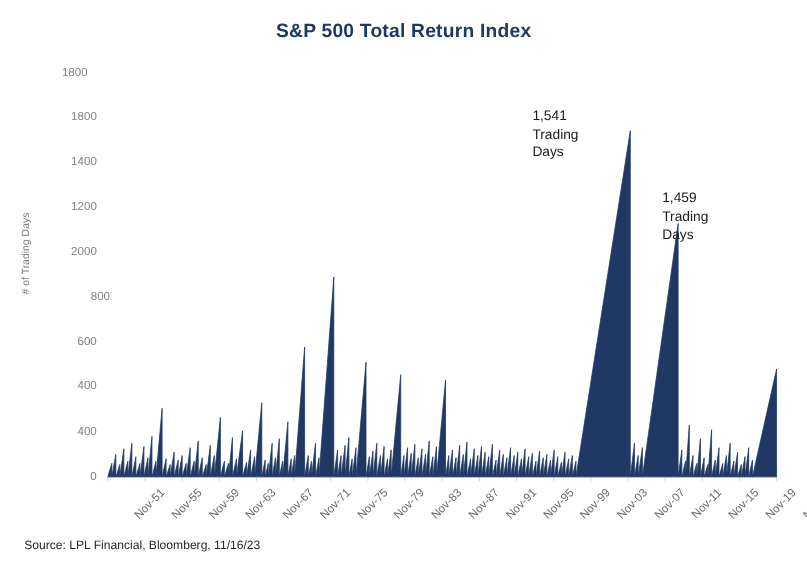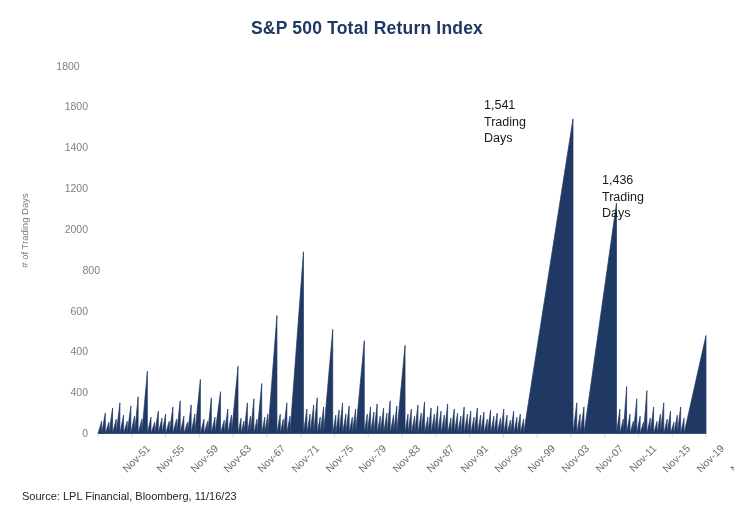--- a/index.html
+++ b/index.html
@@ -162,21 +162,21 @@
     </g>
     <path id="series-path" fill="#1F3864" stroke="#1F3864" stroke-width="0.7" stroke-linejoin="miter" d="M 98.00 433.50 L 98.91 430.44 L 99.83 427.38 L 100.74 424.31 L 101.65 421.25 L 101.65 433.50 L 102.56 428.40 L 103.48 423.29 L 104.39 418.19 L 105.30 413.08 L 105.30 433.50 L 106.21 430.69 L 107.13 427.89 L 108.04 425.08 L 108.95 422.27 L 108.95 433.50 L 109.86 427.12 L 110.78 420.74 L 111.69 414.36 L 112.60 407.98 L 112.60 433.50 L 113.51 429.93 L 114.43 426.35 L 115.34 422.78 L 116.25 419.21 L 116.25 433.50 L 117.16 425.84 L 118.08 418.19 L 118.99 410.53 L 119.90 402.88 L 119.90 433.50 L 120.81 428.91 L 121.73 424.31 L 122.64 419.72 L 123.55 415.13 L 123.55 433.50 L 124.46 430.44 L 125.38 427.38 L 126.29 424.31 L 127.20 421.25 L 127.20 433.50 L 128.11 426.61 L 129.03 419.72 L 129.94 412.83 L 130.85 405.94 L 130.85 433.50 L 131.76 429.16 L 132.68 424.82 L 133.59 420.48 L 134.50 416.15 L 134.50 433.50 L 135.41 424.31 L 136.33 415.13 L 137.24 405.94 L 138.15 396.75 L 138.15 433.50 L 139.07 429.93 L 139.98 426.35 L 140.89 422.78 L 141.80 419.21 L 141.80 433.50 L 142.73 423.12 L 143.66 412.74 L 144.58 402.36 L 145.51 391.99 L 146.44 381.61 L 147.37 371.23 L 147.37 433.50 L 148.28 429.42 L 149.19 425.33 L 150.10 421.25 L 151.02 417.17 L 151.02 433.50 L 151.93 430.69 L 152.84 427.89 L 153.75 425.08 L 154.67 422.27 L 154.67 433.50 L 155.58 427.89 L 156.49 422.27 L 157.40 416.66 L 158.32 411.04 L 158.32 433.50 L 159.23 429.67 L 160.14 425.84 L 161.05 422.02 L 161.97 418.19 L 161.97 433.50 L 162.88 428.65 L 163.79 423.80 L 164.70 418.95 L 165.62 414.10 L 165.62 433.50 L 166.53 430.44 L 167.44 427.38 L 168.35 424.31 L 169.27 421.25 L 169.27 433.50 L 170.18 426.86 L 171.09 420.23 L 172.00 413.59 L 172.92 406.96 L 172.92 433.50 L 173.83 429.93 L 174.74 426.35 L 175.65 422.78 L 176.57 419.21 L 176.57 433.50 L 177.48 425.33 L 178.39 417.17 L 179.30 409.00 L 180.22 400.83 L 180.22 433.50 L 181.13 429.16 L 182.04 424.82 L 182.95 420.48 L 183.87 416.15 L 183.87 433.50 L 184.78 430.69 L 185.69 427.89 L 186.61 425.08 L 187.52 422.27 L 187.52 433.50 L 188.43 426.35 L 189.34 419.21 L 190.26 412.06 L 191.17 404.92 L 191.17 433.50 L 192.08 428.65 L 192.99 423.80 L 193.91 418.95 L 194.82 414.10 L 194.82 433.50 L 195.75 424.48 L 196.67 415.47 L 197.60 406.45 L 198.53 397.43 L 199.45 388.41 L 200.38 379.40 L 200.38 433.50 L 201.29 429.93 L 202.21 426.35 L 203.12 422.78 L 204.03 419.21 L 204.03 433.50 L 204.94 430.44 L 205.86 427.38 L 206.77 424.31 L 207.68 421.25 L 207.68 433.50 L 208.59 424.57 L 209.51 415.64 L 210.42 406.70 L 211.33 397.77 L 211.33 433.50 L 212.24 429.42 L 213.16 425.33 L 214.07 421.25 L 214.98 417.17 L 214.98 433.50 L 215.91 426.52 L 216.84 419.55 L 217.76 412.57 L 218.69 405.60 L 219.62 398.62 L 220.54 391.65 L 220.54 433.50 L 221.46 430.18 L 222.37 426.86 L 223.28 423.55 L 224.19 420.23 L 224.19 433.50 L 225.11 427.38 L 226.02 421.25 L 226.93 415.13 L 227.84 409.00 L 227.84 433.50 L 228.76 428.91 L 229.67 424.31 L 230.58 419.72 L 231.49 415.13 L 231.49 433.50 L 232.43 423.88 L 233.36 414.25 L 234.29 404.63 L 235.22 395.00 L 236.15 385.38 L 237.08 375.75 L 238.01 366.13 L 238.01 433.50 L 239.03 428.40 L 240.04 423.29 L 241.05 418.19 L 241.05 433.50 L 242.01 429.42 L 242.97 425.33 L 243.92 421.25 L 243.92 433.50 L 244.79 425.84 L 245.66 418.19 L 246.53 410.53 L 247.40 402.88 L 247.40 433.50 L 248.41 427.72 L 249.43 421.93 L 250.44 416.15 L 250.44 433.50 L 251.31 424.82 L 252.18 416.15 L 253.05 407.47 L 253.92 398.79 L 253.92 433.50 L 254.93 428.74 L 255.95 423.97 L 256.96 419.21 L 256.96 433.50 L 257.92 423.50 L 258.87 413.49 L 259.83 403.49 L 260.78 393.48 L 261.74 383.48 L 261.74 433.50 L 262.75 428.06 L 263.77 422.61 L 264.78 417.17 L 264.78 433.50 L 265.79 427.03 L 266.81 420.57 L 267.82 414.10 L 267.82 433.50 L 268.74 421.70 L 269.65 409.90 L 270.56 398.10 L 271.47 386.30 L 272.39 374.50 L 273.30 362.69 L 274.21 350.89 L 275.12 339.09 L 276.04 327.29 L 276.95 315.49 L 276.95 433.50 L 277.77 428.65 L 278.60 423.80 L 279.43 418.95 L 280.25 414.10 L 280.25 433.50 L 281.24 428.74 L 282.22 423.97 L 283.21 419.21 L 283.21 433.50 L 284.12 425.84 L 285.03 418.19 L 285.94 410.53 L 286.86 402.88 L 286.86 433.50 L 287.90 427.72 L 288.94 421.93 L 289.98 416.15 L 289.98 433.50 L 290.95 420.52 L 291.91 407.54 L 292.87 394.56 L 293.83 381.58 L 294.80 368.60 L 295.76 355.63 L 296.72 342.65 L 297.68 329.67 L 298.64 316.69 L 299.61 303.71 L 300.57 290.73 L 301.53 277.75 L 302.49 264.77 L 303.46 251.79 L 303.46 433.50 L 304.33 427.38 L 305.19 421.25 L 306.06 415.13 L 306.93 409.00 L 306.93 433.50 L 307.98 427.03 L 309.02 420.57 L 310.06 414.10 L 310.06 433.50 L 310.97 426.35 L 311.89 419.21 L 312.80 412.06 L 313.71 404.92 L 313.71 433.50 L 314.58 424.57 L 315.45 415.64 L 316.32 406.70 L 317.19 397.77 L 317.19 433.50 L 318.17 428.06 L 319.16 422.61 L 320.14 417.17 L 320.14 433.50 L 321.01 426.86 L 321.88 420.23 L 322.75 413.59 L 323.62 406.96 L 323.62 433.50 L 324.53 423.09 L 325.44 412.68 L 326.36 402.26 L 327.27 391.85 L 328.18 381.44 L 329.09 371.02 L 330.01 360.61 L 330.92 350.20 L 331.83 339.79 L 332.74 329.38 L 332.74 433.50 L 333.76 427.38 L 334.77 421.25 L 335.79 415.13 L 335.79 433.50 L 336.61 427.63 L 337.44 421.76 L 338.26 415.89 L 339.09 410.02 L 339.09 433.50 L 339.96 425.84 L 340.83 418.19 L 341.70 410.53 L 342.57 402.88 L 342.57 433.50 L 343.39 428.65 L 344.22 423.80 L 345.04 418.95 L 345.87 414.10 L 345.87 433.50 L 346.69 426.61 L 347.52 419.72 L 348.35 412.83 L 349.17 405.94 L 349.17 433.50 L 350.21 428.06 L 351.26 422.61 L 352.30 417.17 L 352.30 433.50 L 353.13 427.38 L 353.95 421.25 L 354.78 415.13 L 355.60 409.00 L 355.60 433.50 L 356.57 423.18 L 357.53 412.86 L 358.50 402.53 L 359.46 392.21 L 360.43 381.89 L 361.40 371.57 L 362.36 361.25 L 363.33 350.93 L 364.29 340.60 L 364.29 433.50 L 365.28 427.03 L 366.26 420.57 L 367.25 414.10 L 367.25 433.50 L 368.07 426.86 L 368.90 420.23 L 369.73 413.59 L 370.55 406.96 L 370.55 433.50 L 371.38 428.14 L 372.20 422.78 L 373.03 417.42 L 373.85 412.06 L 373.85 433.50 L 374.68 426.10 L 375.50 418.70 L 376.33 411.30 L 377.16 403.90 L 377.16 433.50 L 378.20 427.72 L 379.24 421.93 L 380.28 416.15 L 380.28 433.50 L 381.11 427.12 L 381.94 420.74 L 382.76 414.36 L 383.59 407.98 L 383.59 433.50 L 384.41 428.40 L 385.24 423.29 L 386.06 418.19 L 386.89 413.08 L 386.89 433.50 L 387.72 425.33 L 388.54 417.17 L 389.37 409.00 L 390.19 400.83 L 390.19 433.50 L 391.02 428.91 L 391.84 424.31 L 392.67 419.72 L 393.50 415.13 L 393.50 433.50 L 394.32 426.61 L 395.15 419.72 L 395.97 412.83 L 396.80 405.94 L 396.80 433.50 L 397.72 423.70 L 398.63 413.90 L 399.55 404.10 L 400.47 394.30 L 401.38 384.50 L 402.30 374.70 L 403.22 364.90 L 404.14 355.10 L 405.05 345.30 L 405.05 433.50 L 406.04 427.03 L 407.02 420.57 L 408.01 414.10 L 408.01 433.50 L 408.83 427.38 L 409.66 421.25 L 410.49 415.13 L 411.31 409.00 L 411.31 433.50 L 412.14 429.16 L 412.96 424.82 L 413.79 420.48 L 414.61 416.15 L 414.61 433.50 L 415.44 426.35 L 416.27 419.21 L 417.09 412.06 L 417.92 404.92 L 417.92 433.50 L 418.74 428.40 L 419.57 423.29 L 420.39 418.19 L 421.22 413.08 L 421.22 433.50 L 422.05 425.59 L 422.87 417.68 L 423.70 409.77 L 424.52 401.85 L 424.52 433.50 L 425.35 429.42 L 426.17 425.33 L 427.00 421.25 L 427.82 417.17 L 427.82 433.50 L 428.65 427.12 L 429.48 420.74 L 430.30 414.36 L 431.13 407.98 L 431.13 433.50 L 431.95 428.65 L 432.78 423.80 L 433.60 418.95 L 434.43 414.10 L 434.43 433.50 L 435.26 426.61 L 436.08 419.72 L 436.91 412.83 L 437.73 405.94 L 437.73 433.50 L 438.56 427.89 L 439.38 422.27 L 440.21 416.66 L 441.04 411.04 L 441.04 433.50 L 441.86 428.91 L 442.69 424.31 L 443.51 419.72 L 444.34 415.13 L 444.34 433.50 L 445.16 426.10 L 445.99 418.70 L 446.81 411.30 L 447.64 403.90 L 447.64 433.50 L 448.47 429.67 L 449.29 425.84 L 450.12 422.02 L 450.94 418.19 L 450.94 433.50 L 451.77 427.38 L 452.59 421.25 L 453.42 415.13 L 454.25 409.00 L 454.25 433.50 L 455.07 428.40 L 455.90 423.29 L 456.72 418.19 L 457.55 413.08 L 457.55 433.50 L 458.37 429.16 L 459.20 424.82 L 460.03 420.48 L 460.85 416.15 L 460.85 433.50 L 461.68 426.86 L 462.50 420.23 L 463.33 413.59 L 464.15 406.96 L 464.15 433.50 L 464.98 428.65 L 465.80 423.80 L 466.63 418.95 L 467.46 414.10 L 467.46 433.50 L 468.28 427.89 L 469.11 422.27 L 469.93 416.66 L 470.76 411.04 L 470.76 433.50 L 471.58 429.42 L 472.41 425.33 L 473.24 421.25 L 474.06 417.17 L 474.06 433.50 L 474.89 427.12 L 475.71 420.74 L 476.54 414.36 L 477.36 407.98 L 477.36 433.50 L 478.19 428.91 L 479.01 424.31 L 479.84 419.72 L 480.67 415.13 L 480.67 433.50 L 481.49 428.14 L 482.32 422.78 L 483.14 417.42 L 483.97 412.06 L 483.97 433.50 L 484.79 429.93 L 485.62 426.35 L 486.45 422.78 L 487.27 419.21 L 487.27 433.50 L 488.10 427.63 L 488.92 421.76 L 489.75 415.89 L 490.57 410.02 L 490.57 433.50 L 491.40 429.16 L 492.23 424.82 L 493.05 420.48 L 493.88 416.15 L 493.88 433.50 L 494.70 428.40 L 495.53 423.29 L 496.35 418.19 L 497.18 413.08 L 497.18 433.50 L 498.00 429.67 L 498.83 425.84 L 499.66 422.02 L 500.48 418.19 L 500.48 433.50 L 501.31 427.38 L 502.13 421.25 L 502.96 415.13 L 503.78 409.00 L 503.78 433.50 L 504.61 428.91 L 505.44 424.31 L 506.26 419.72 L 507.09 415.13 L 507.09 433.50 L 507.91 430.18 L 508.74 426.86 L 509.56 423.55 L 510.39 420.23 L 510.39 433.50 L 511.22 427.89 L 512.04 422.27 L 512.87 416.66 L 513.69 411.04 L 513.69 433.50 L 514.52 429.42 L 515.34 425.33 L 516.17 421.25 L 516.99 417.17 L 516.99 433.50 L 517.82 428.65 L 518.65 423.80 L 519.47 418.95 L 520.30 414.10 L 520.30 433.50 L 521.12 429.93 L 521.95 426.35 L 522.77 422.78 L 523.60 419.21 L 523.60 433.50 L 524.53 427.56 L 525.46 421.63 L 526.40 415.69 L 527.33 409.76 L 528.26 403.82 L 529.19 397.88 L 530.12 391.95 L 531.06 386.01 L 531.99 380.07 L 532.92 374.14 L 533.85 368.20 L 534.78 362.27 L 535.72 356.33 L 536.65 350.39 L 537.58 344.46 L 538.51 338.52 L 539.45 332.58 L 540.38 326.65 L 541.31 320.71 L 542.24 314.78 L 543.17 308.84 L 544.11 302.90 L 545.04 296.97 L 545.97 291.03 L 546.90 285.09 L 547.83 279.16 L 548.77 273.22 L 549.70 267.29 L 550.63 261.35 L 551.56 255.41 L 552.49 249.48 L 553.43 243.54 L 554.36 237.60 L 555.29 231.67 L 556.22 225.73 L 557.15 219.80 L 558.09 213.86 L 559.02 207.92 L 559.95 201.99 L 560.88 196.05 L 561.82 190.11 L 562.75 184.18 L 563.68 178.24 L 564.61 172.31 L 565.54 166.37 L 566.48 160.43 L 567.41 154.50 L 568.34 148.56 L 569.27 142.62 L 570.20 136.69 L 571.14 130.75 L 572.07 124.82 L 573.00 118.88 L 573.00 433.50 L 573.95 425.84 L 574.90 418.19 L 575.85 410.53 L 576.80 402.88 L 576.80 433.50 L 577.64 428.65 L 578.49 423.80 L 579.33 418.95 L 580.18 414.10 L 580.18 433.50 L 581.13 426.86 L 582.08 420.23 L 583.03 413.59 L 583.98 406.96 L 583.98 433.50 L 584.91 426.92 L 585.84 420.34 L 586.76 413.76 L 587.69 407.18 L 588.62 400.60 L 589.55 394.02 L 590.48 387.44 L 591.41 380.86 L 592.34 374.28 L 593.27 367.70 L 594.20 361.12 L 595.12 354.54 L 596.05 347.96 L 596.98 341.38 L 597.91 334.80 L 598.84 328.22 L 599.77 321.64 L 600.70 315.06 L 601.63 308.48 L 602.56 301.90 L 603.48 295.32 L 604.41 288.74 L 605.34 282.16 L 606.27 275.58 L 607.20 269.00 L 608.13 262.42 L 609.06 255.84 L 609.99 249.26 L 610.92 242.68 L 611.84 236.10 L 612.77 229.52 L 613.70 222.94 L 614.63 216.36 L 615.56 209.78 L 616.49 203.20 L 616.49 433.50 L 617.33 427.38 L 618.18 421.25 L 619.02 415.13 L 619.87 409.00 L 619.87 433.50 L 620.71 429.93 L 621.56 426.35 L 622.40 422.78 L 623.24 419.21 L 623.24 433.50 L 624.09 421.76 L 624.93 410.02 L 625.78 398.28 L 626.62 386.54 L 626.62 433.50 L 627.47 428.65 L 628.31 423.80 L 629.16 418.95 L 630.00 414.10 L 630.00 433.50 L 630.84 430.44 L 631.69 427.38 L 632.53 424.31 L 633.38 421.25 L 633.38 433.50 L 634.22 424.82 L 635.07 416.15 L 635.91 407.47 L 636.76 398.79 L 636.76 433.50 L 637.60 429.16 L 638.44 424.82 L 639.29 420.48 L 640.13 416.15 L 640.13 433.50 L 640.98 430.69 L 641.82 427.89 L 642.67 425.08 L 643.51 422.27 L 643.51 433.50 L 644.36 422.78 L 645.20 412.06 L 646.04 401.34 L 646.89 390.63 L 646.89 433.50 L 647.73 429.67 L 648.58 425.84 L 649.42 422.02 L 650.27 418.19 L 650.27 433.50 L 651.11 426.86 L 651.96 420.23 L 652.80 413.59 L 653.64 406.96 L 653.64 433.50 L 654.49 430.44 L 655.33 427.38 L 656.18 424.31 L 657.02 421.25 L 657.02 433.50 L 657.87 428.65 L 658.71 423.80 L 659.56 418.95 L 660.40 414.10 L 660.40 433.50 L 661.24 425.84 L 662.09 418.19 L 662.93 410.53 L 663.78 402.88 L 663.78 433.50 L 664.62 429.93 L 665.47 426.35 L 666.31 422.78 L 667.16 419.21 L 667.16 433.50 L 668.00 427.89 L 668.84 422.27 L 669.69 416.66 L 670.53 411.04 L 670.53 433.50 L 671.38 430.69 L 672.22 427.89 L 673.07 425.08 L 673.91 422.27 L 673.91 433.50 L 674.76 428.91 L 675.60 424.31 L 676.44 419.72 L 677.29 415.13 L 677.29 433.50 L 678.13 426.86 L 678.98 420.23 L 679.82 413.59 L 680.67 406.96 L 680.67 433.50 L 681.51 429.67 L 682.36 425.84 L 683.20 422.02 L 684.04 418.19 L 684.04 433.50 L 685.00 429.24 L 685.95 424.98 L 686.91 420.72 L 687.86 416.46 L 688.82 412.20 L 689.77 407.93 L 690.73 403.67 L 691.68 399.41 L 692.64 395.15 L 693.59 390.89 L 694.54 386.63 L 695.50 382.37 L 696.45 378.11 L 697.41 373.85 L 698.36 369.59 L 699.32 365.33 L 700.27 361.07 L 701.23 356.80 L 702.18 352.54 L 703.14 348.28 L 704.09 344.02 L 705.05 339.76 L 706.00 335.50 L 706.00 433.50 L 706.00 433.50 L 98.00 433.50 Z"></path>
   </svg>
 
   <div class="annotation" id="annotation-0" style="left: 484px; top: 97px;">
       <div>1,541</div>
       <div>Trading</div>
       <div>Days</div>
     </div>
   <div class="annotation" id="annotation-1" style="left: 602px; top: 172px;">
-      <div>1,436</div>
+      <div>1,459</div>
       <div>Trading</div>
       <div>Days</div>
     </div>
 
   <div id="source-note">Source: LPL Financial, Bloomberg, 11/16/23</div>
   <div id="watermark">@智通财经APP</div>
 
 </div>
 
 </body></html>

